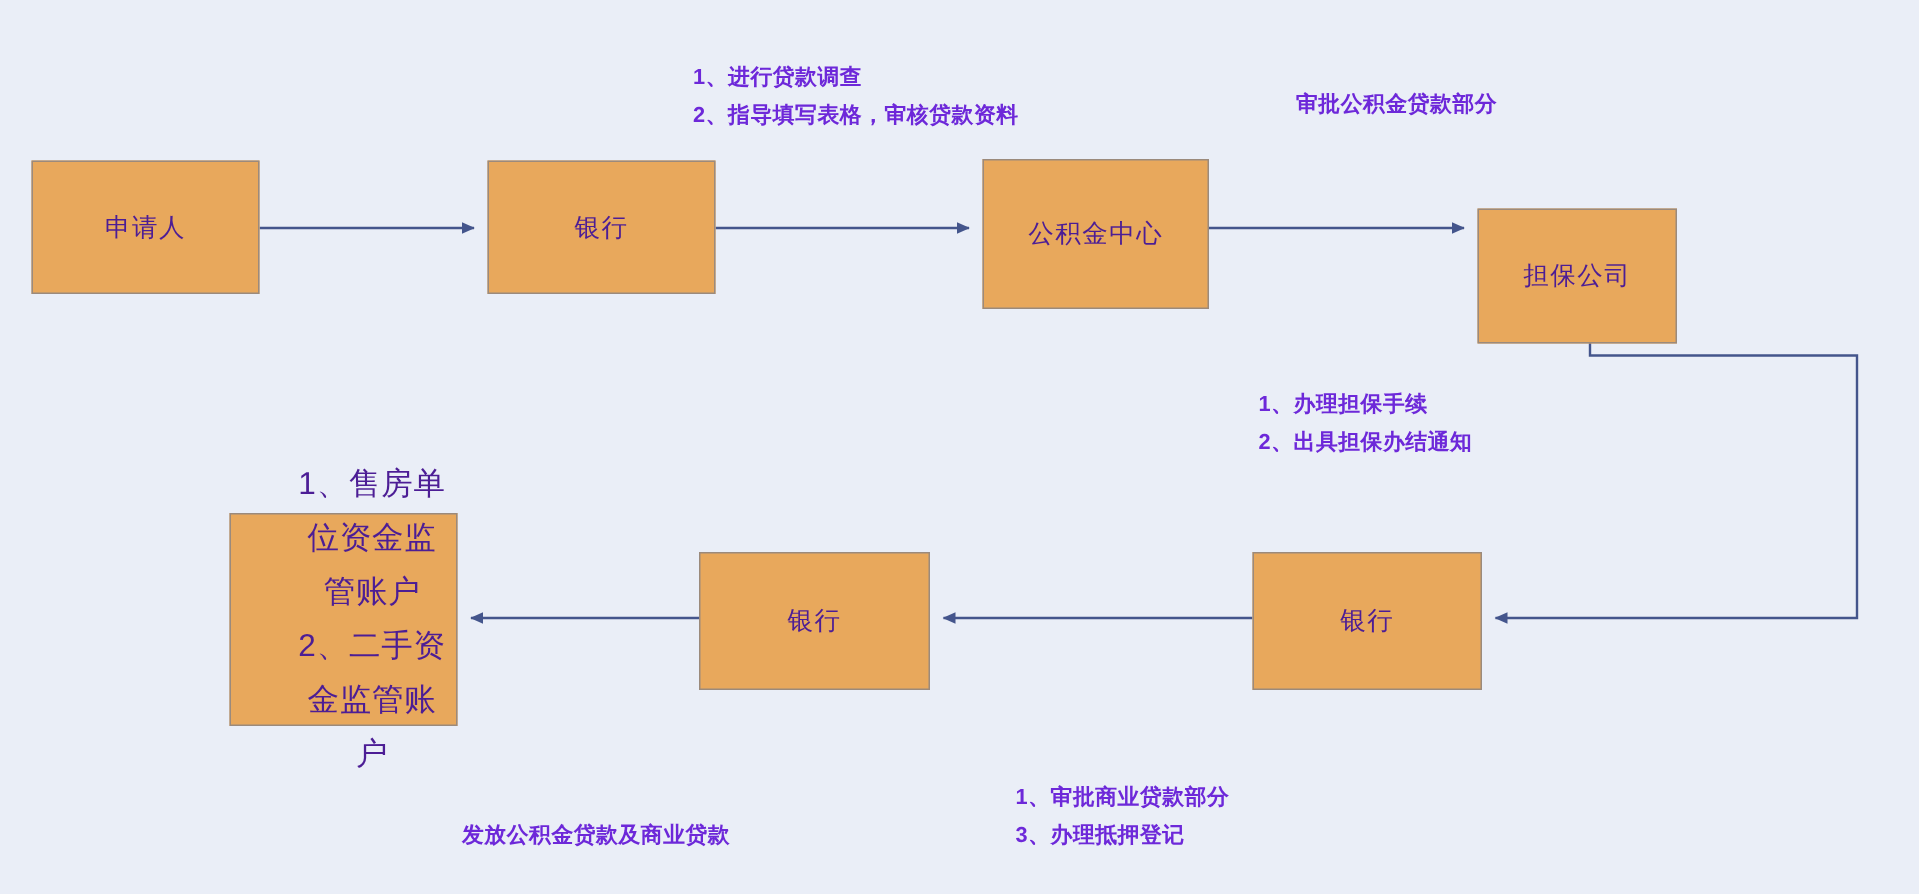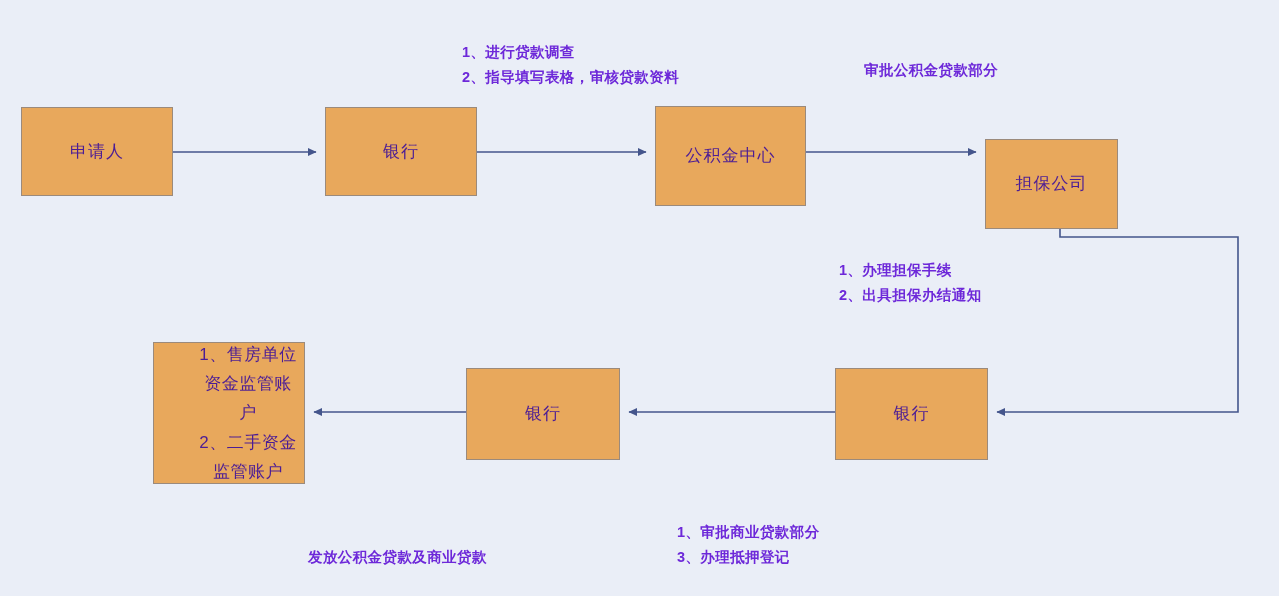--- a/index.html
+++ b/index.html
@@ -43,21 +43,21 @@
     font-weight: 400;
   }
   .node .node-label {
     display: block;
     width: 100%;
     padding: 0 6px;
     box-sizing: border-box;
     white-space: pre-line;
   }
   .node.multiline .node-label {
-    font-size: 17px;
+    font-size: 21px;
     line-height: 1.72;
     letter-spacing: 0.5px;
     padding-left: 44px;
   }
   .edge-label {
     position: absolute;
     color: #6d28d9;
     font-size: 14.5px;
     font-weight: bold;
     line-height: 1.75;

